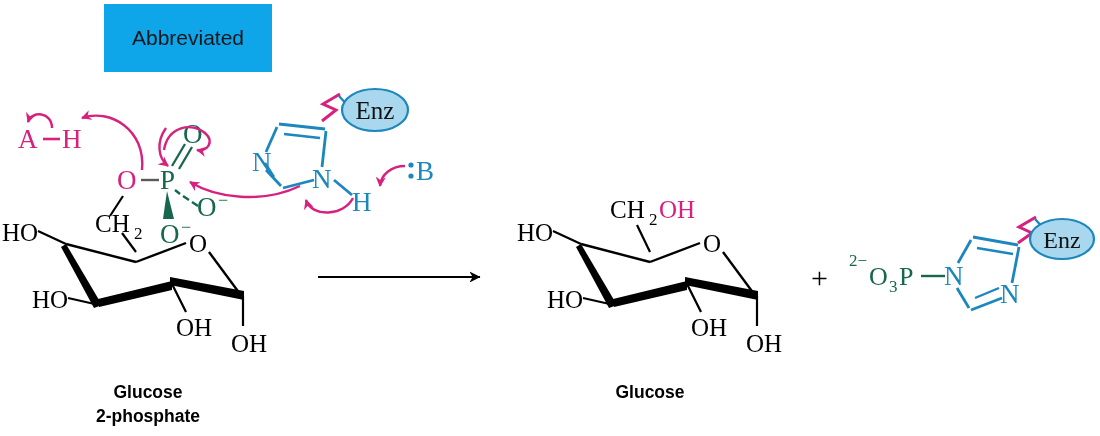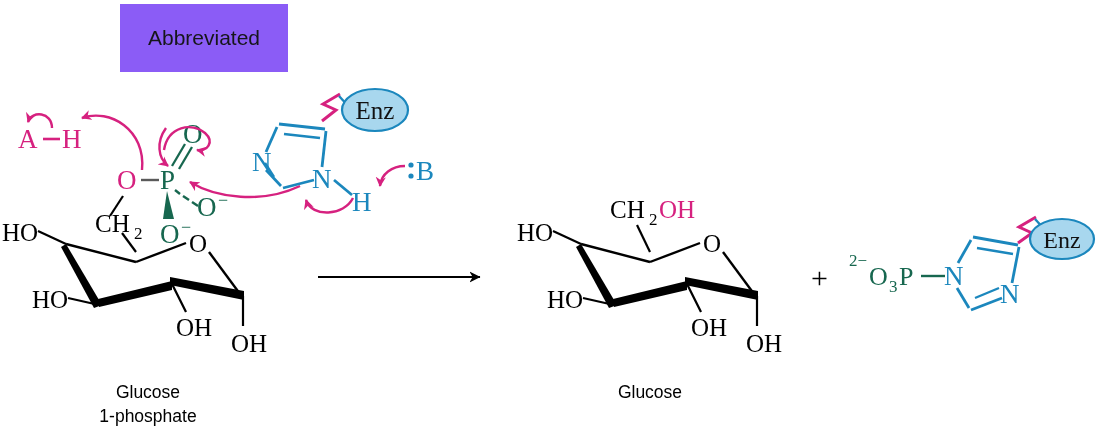--- a/index.html
+++ b/index.html
@@ -8,48 +8,48 @@
     background:#ffffff;
     font-family:"Liberation Sans", sans-serif;
     position:relative;
     overflow:hidden;
   }
   #stage{position:absolute;left:0;top:0;width:1100px;height:436px;}
   svg#scene{position:absolute;left:0;top:0;width:1100px;height:436px;}
 
   .cap-box{
     position:absolute;
-    background:#8b5cf6;
-    left:120px;top:4px;width:168px;height:68px;
+    background:#0ea5e9;
+    left:104px;top:4px;width:168px;height:68px;
     display:flex;flex-direction:column;align-items:center;justify-content:center;gap:46px;
   }
   .cap-box span{
     font-size:21px;color:#16161a;line-height:1.22;
     font-family:"Liberation Sans", sans-serif;
   }
   .cmp-label{
     position:absolute;
-    font-weight:normal;font-size:17.5px;color:#000;
+    font-weight:bold;font-size:17.5px;color:#000;
     text-align:center;line-height:1.35;
     font-family:"Liberation Sans", sans-serif;
   }
   .atom{font-family:"Liberation Serif", serif;}
 </style>
 </head>
 <body>
 
 <div id="stage">
 
   <div class="cap-box">
     <span>Abbreviated</span>
   </div>
 
   <div class="cmp-label" style="left:48px;top:381px;width:200px;">
     <div>Glucose</div>
-    <div>1-phosphate</div>
+    <div>2-phosphate</div>
   </div>
 
   <div class="cmp-label" style="left:560px;top:381px;width:180px;">
     <div>Glucose</div>
   </div>
 
   <svg id="scene" viewBox="0 0 1100 436" xmlns="http://www.w3.org/2000/svg">
     <defs>
       <marker id="rxnhead" markerWidth="12" markerHeight="12" refX="10.5" refY="6" orient="auto" markerUnits="userSpaceOnUse">
         <path d="M0,0.6 L11,6 L0,11.4 L3.2,6 Z" fill="#000"></path>

